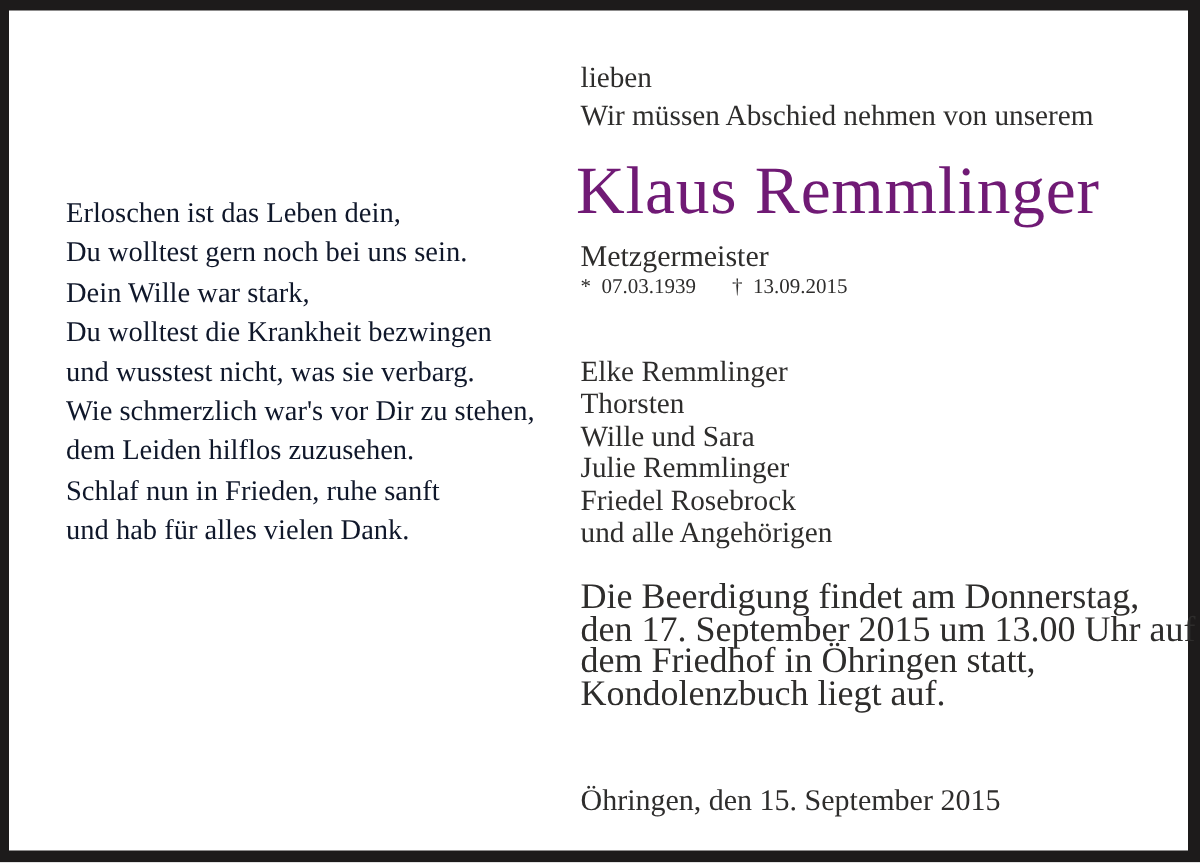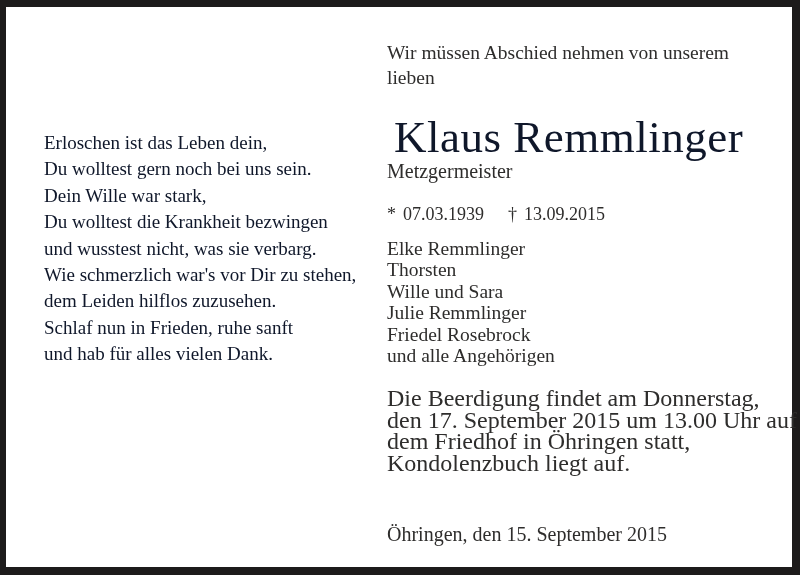--- a/index.html
+++ b/index.html
@@ -39,42 +39,41 @@
     left: 387px;
     top: 40px;
     font-size: 19.5px;
     line-height: 25px;
     white-space: nowrap;
   }
   .name {
     position: absolute;
     left: 384px;
     top: 103px;
-    margin: 10px;
+    margin: 0;
     font-size: 45px;
     font-weight: normal;
     letter-spacing: 0.5px;
     line-height: 1.1;
-    color: #0f172a;
+    color: #701a75;
     white-space: nowrap;
   }
   .profession {
     position: absolute;
     left: 387px;
     top: 160px;
     font-size: 20px;
     white-space: nowrap;
   }
   .dates {
     position: absolute;
     left: 387px;
     top: 184px;
-    font-size: 18px;
+    font-size: 14px;
     white-space: nowrap;
-    margin-top: 20px;
   }
   .dates .symbol {
     margin-right: 7px;
   }
   .dates .death {
     margin-left: 24px;
   }
   .mourners {
     position: absolute;
     left: 387px;
@@ -111,22 +110,22 @@
     <div>Dein Wille war stark,</div>
     <div>Du wolltest die Krankheit bezwingen</div>
     <div>und wusstest nicht, was sie verbarg.</div>
     <div>Wie schmerzlich war's vor Dir zu stehen,</div>
     <div>dem Leiden hilflos zuzusehen.</div>
     <div>Schlaf nun in Frieden, ruhe sanft</div>
     <div>und hab für alles vielen Dank.</div>
   </div>
 
   <div class="intro">
+    <div>lieben</div>
     <div>Wir müssen Abschied nehmen von unserem</div>
-    <div>lieben</div>
   </div>
 
   <h1 class="name">Klaus Remmlinger</h1>
 
   <div class="profession">Metzgermeister</div>
 
   <div class="dates">
     <span class="birth"><span class="symbol">*</span><span>07.03.1939</span></span><span class="death"><span class="symbol">†</span><span>13.09.2015</span></span>
   </div>
 

